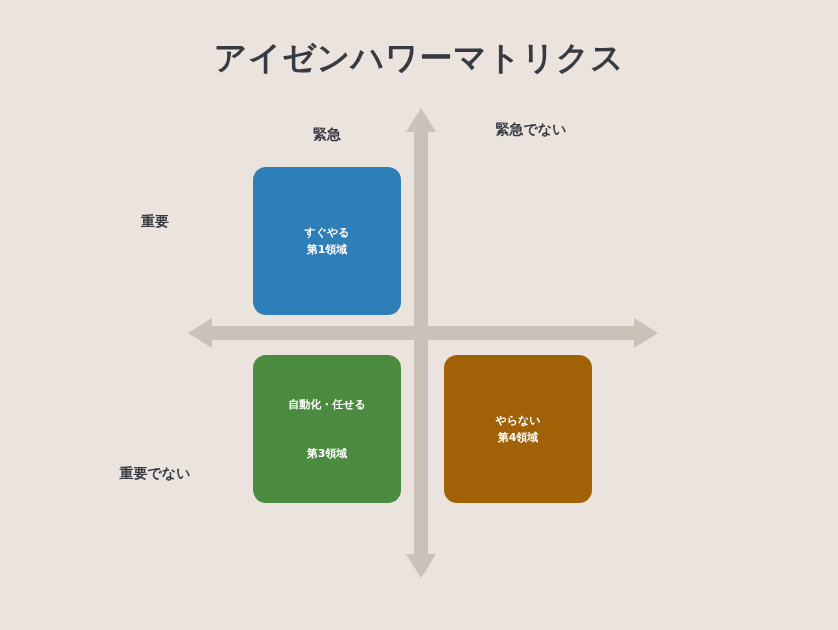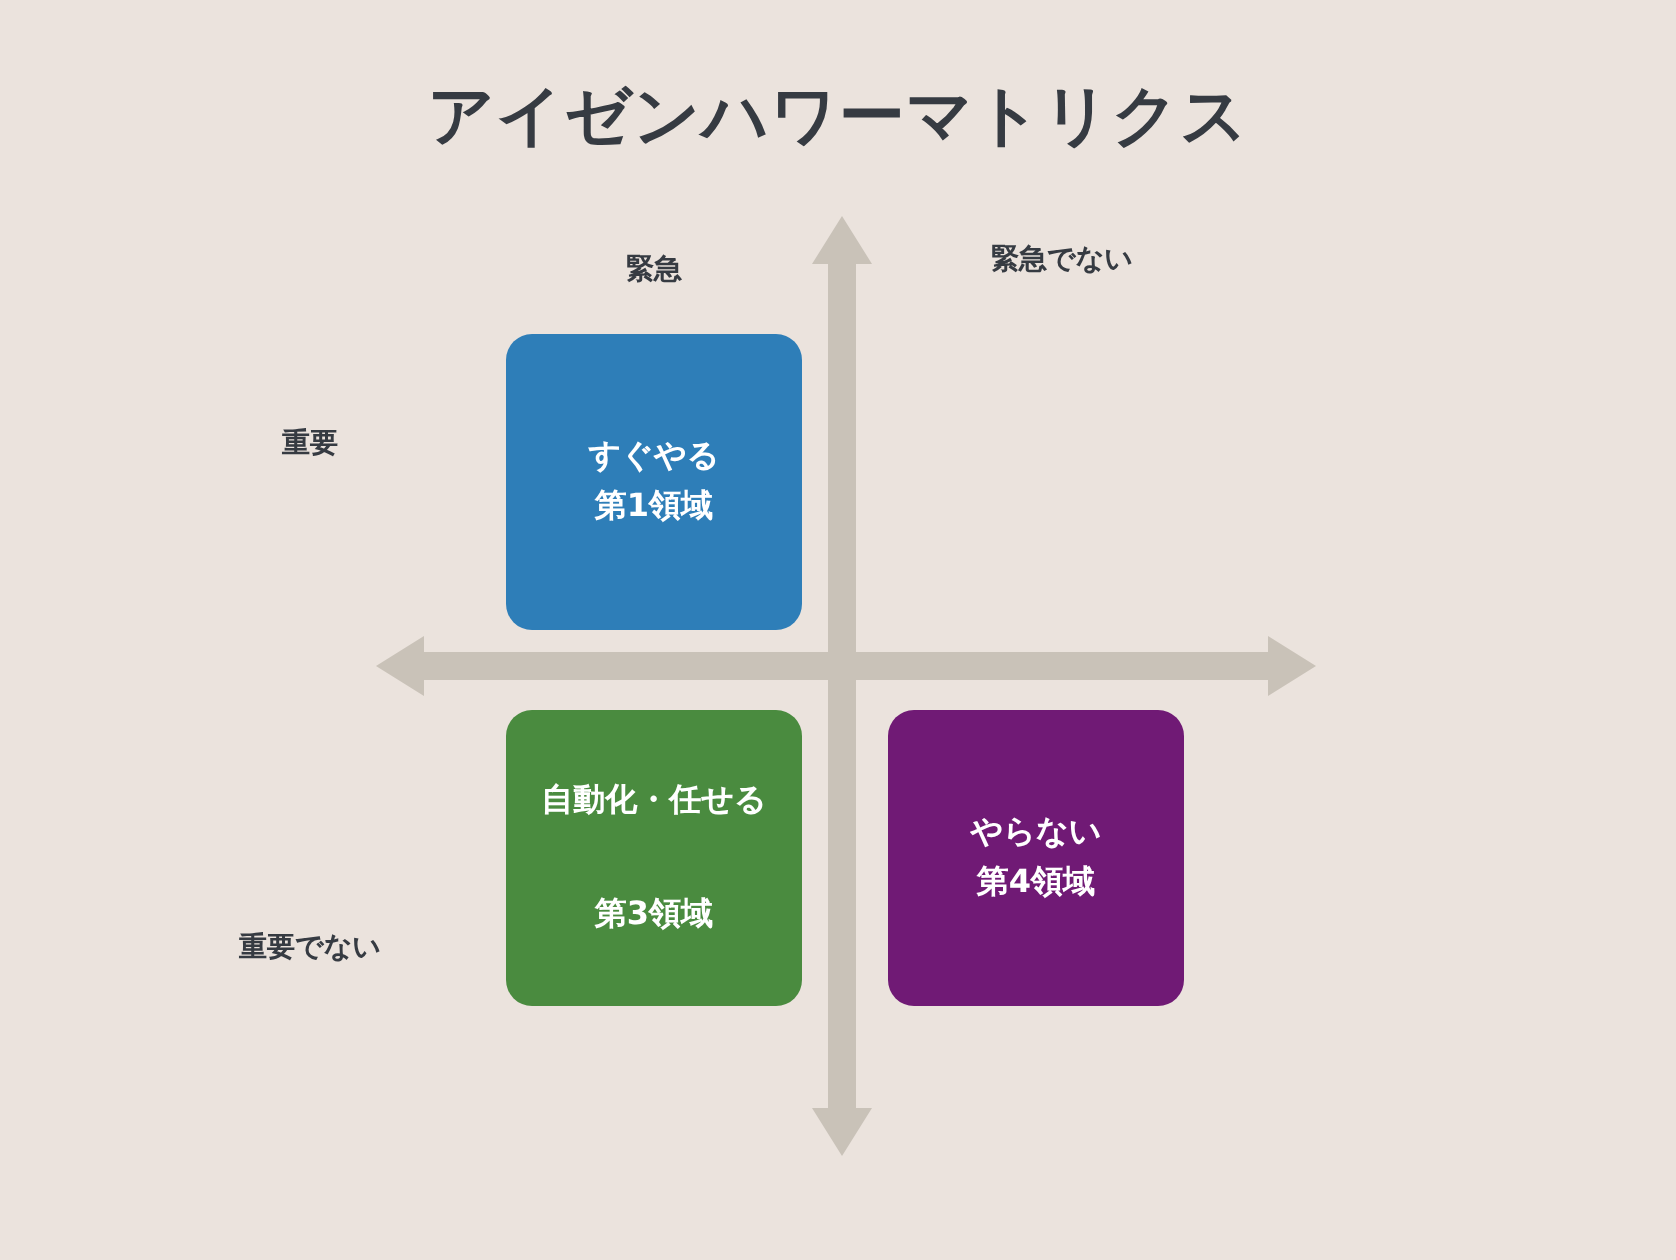--- a/index.html
+++ b/index.html
@@ -56,21 +56,21 @@
   .quadrant {
     position: absolute;
     width: 148px;
     height: 148px;
     border-radius: 13px;
     display: flex;
     flex-direction: column;
     align-items: center;
     justify-content: center;
     color: #FFFFFF;
-    font-size: 16px;
+    font-size: 11px;
     font-weight: bold;
     line-height: 1.55;
     text-align: right;
     white-space: nowrap;
   }
   #quadrant-1 { left: 253px; top: 167px; }
   #quadrant-2 { left: 444px; top: 167px; }
   #quadrant-3 { left: 253px; top: 355px; gap: 32px; }
   #quadrant-4 { left: 444px; top: 355px; }
 
@@ -138,18 +138,18 @@
     <span class="q-line">すぐやる</span>
     <span class="q-line">第1領域</span>
   </div>
 
 
   <div class="quadrant" id="quadrant-3" style="background-color: rgb(74, 139, 63);">
     <span class="q-line">自動化・任せる</span>
     <span class="q-line">第3領域</span>
   </div>
 
-  <div class="quadrant" id="quadrant-4" style="background-color: #701a75;">
+  <div class="quadrant" id="quadrant-4" style="background-color: #a16207;">
     <span class="q-line">やらない</span>
     <span class="q-line">第4領域</span>
   </div>
 
 </div>
 
 </body></html>

